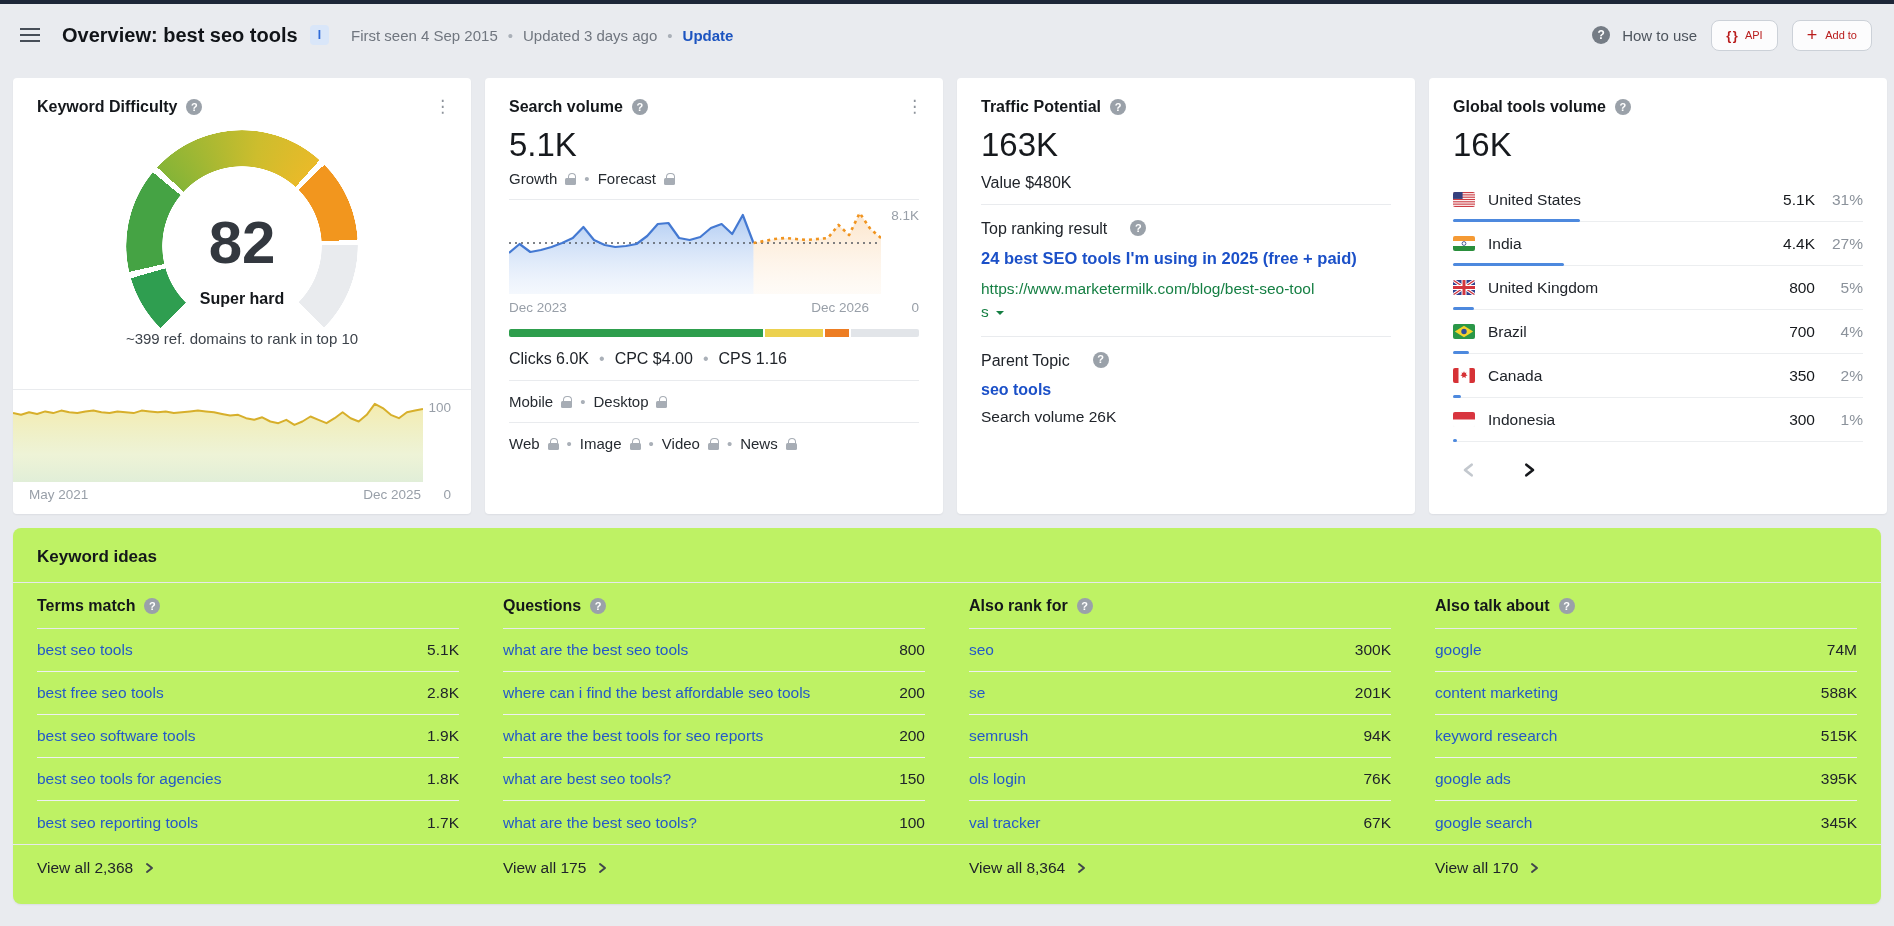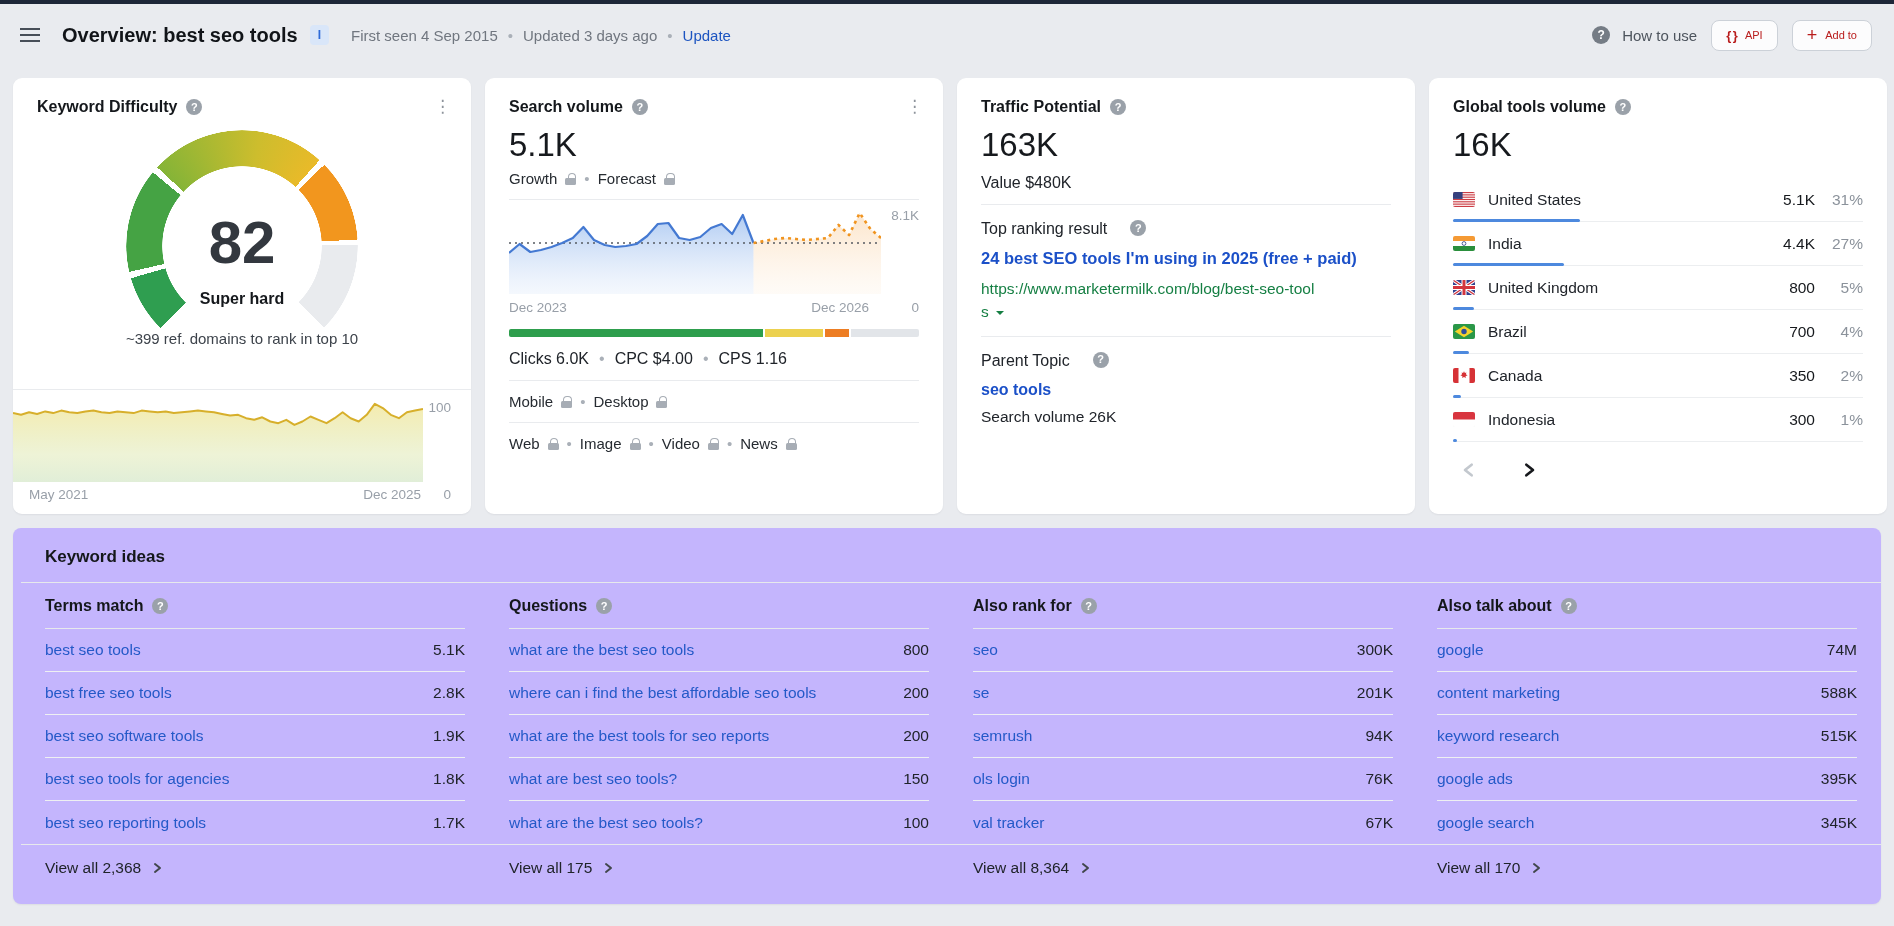--- a/index.html
+++ b/index.html
@@ -12,33 +12,33 @@
   .topstrip { height:4px; background:#1d2738; }
 
   
   header { display:flex; align-items:center; height:62px; padding:0 22px 0 20px; }
   .hamburger { width:20px; height:14px; border-top:2px solid #474e58; border-bottom:2px solid #474e58; position:relative; cursor:pointer; flex:none; }
   .hamburger::after { content:""; position:absolute; top:4px; left:0; right:0; height:2px; background:#474e58; }
   .page-title { margin-left:22px; font-size:20px; font-weight:700; color:#111418; }
   .title-badge { margin-left:12px; background:#d9e6f9; color:#2e6bd8; font-weight:700; font-size:12px; padding:3px 8px; border-radius:4px; }
   .meta { margin-left:22px; display:flex; align-items:center; gap:10px; font-size:15px; color:#70767f; }
   .dot { color:#aab0b8; }
-  .update-link { color:#1c54c0; font-weight:400; cursor:pointer;text-align:right; }
+  .update-link { color:#1c54c0; font-weight:700; cursor:pointer;text-align:right; }
   .header-right { margin-left:auto; display:flex; align-items:center; gap:14px; }
   .howto { display:flex; align-items:center; gap:12px; color:#4d545d; font-size:15px; cursor:pointer; }
   .qicon { width:16px; height:16px; border-radius:50%; background:#9aa1a9; color:#fff; font-size:11px; font-weight:700; display:inline-flex; align-items:center; justify-content:center; flex:none; line-height:1; }
   .qicon::before { content:"?"; }
   .qicon.dark { background:#757c85; width:18px; height:18px; font-size:12px; }
   .btn { display:flex; align-items:center; gap:8px; background:#fcfcfd; border:1px solid #ccd1d8; border-radius:8px; padding:7px 14px; font-size:11px; color:#b91c1c; cursor:pointer; }
   .braces-icon::before { content:"{ }"; font-weight:700; font-size:13px; letter-spacing:-1px; }
   .plus-icon::before { content:"+"; font-size:18px; line-height:0.8; font-weight:400; }
 
   
   .cards { display:flex; gap:14px; padding:12px 13px 0; }
-  .card { background:#fff; border-radius:9px; box-shadow:0 1px 2px rgba(16,24,40,.06); width:458px; height:436px; padding:20px 24px; position:relative; flex:none; }
+  .card { background:#fff; border-radius:4px; box-shadow:0 1px 2px rgba(16,24,40,.06); width:458px; height:436px; padding:20px 24px; position:relative; flex:none; }
   .card-title { font-size:16px; font-weight:700; color:#15181c; display:flex; align-items:center; gap:9px; }
   .kebab { position:absolute; top:16px; right:14px; color:#8d939b; font-size:17px; cursor:pointer; line-height:1; padding:4px 6px; }
   .kebab::before { content:"⋮"; }
   .big-val { margin-top:10px; font-size:33px; color:#16191d; }
   .hr { border-top:1px solid #e9ebee; margin-top:12px; }
   .lock { position:relative; width:11px; height:12px; display:inline-block; vertical-align:-1px; flex:none; }
   .lock::before { content:""; position:absolute; top:0; left:2.2px; width:6.6px; height:7px; border:1.6px solid #a7adb5; border-bottom:none; border-radius:4px 4px 0 0; }
   .lock::after { content:""; position:absolute; bottom:0; left:0; width:11px; height:7px; background:#a7adb5; border-radius:1.5px; }
   .inline-row { display:flex; align-items:center; gap:8px; font-size:15px; color:#262b31; }
 
@@ -91,21 +91,21 @@
   .country-row { position:relative; display:flex; align-items:center; height:44px; border-bottom:1px solid #eceef0; font-size:15.5px; }
   .flag { border-radius:2px; box-shadow:inset 0 0 0 1px rgba(0,0,0,.08); flex:none; }
   .c-name { margin-left:13px; color:#20242a; }
   .c-val { margin-left:auto; color:#16191d; }
   .c-pct { width:48px; text-align:right; color:#8b929b; }
   .c-bar { position:absolute; left:0; bottom:-1px; height:3px; background:#4d89de; border-radius:2px; }
   .gsv-pager { display:flex; align-items:center; gap:36px; margin-top:16px; padding-left:4px; }
   .pager-btn { cursor:pointer; display:inline-flex; padding:4px; }
 
   
-  .ideas { margin:14px 13px 0; background:#c4b5fd; border-radius:8px; height:376px; box-shadow:0 1px 2px rgba(16,24,40,.06);padding-left:8px; }
+  .ideas { margin:14px 13px 0; background:#bef264; border-radius:8px; height:376px; box-shadow:0 1px 2px rgba(16,24,40,.06); }
   .ideas-title { padding:19px 24px 15px; font-size:17px; font-weight:700; color:#14171a; border-bottom:1px solid #e7e9ec; }
   .ki-grid { display:grid; grid-template-columns:repeat(4,1fr); column-gap:44px; padding:0 24px; }
   .ki-head { display:flex; align-items:center; gap:9px; font-size:16px; font-weight:700; color:#14171a; padding:14px 0 13px; border-bottom:1px solid #e7e9ec; }
   .ki-row { display:flex; justify-content:space-between; align-items:center; height:43px; border-bottom:1px solid #eef0f2; font-size:15.5px; }
   .ki-row:last-child { border-bottom:none; }
   .ki-link { color:#2459c8; cursor:pointer; text-decoration:none; }
   .ki-val { color:#20242a; }
   .ki-footer { border-top:1px solid #e7e9ec; display:grid; grid-template-columns:repeat(4,1fr); column-gap:44px; padding:0 24px; height:47px; align-items:center; }
   .view-all { display:flex; align-items:center; gap:10px; font-size:15.5px; color:#20242a; cursor:pointer; }
 </style>

